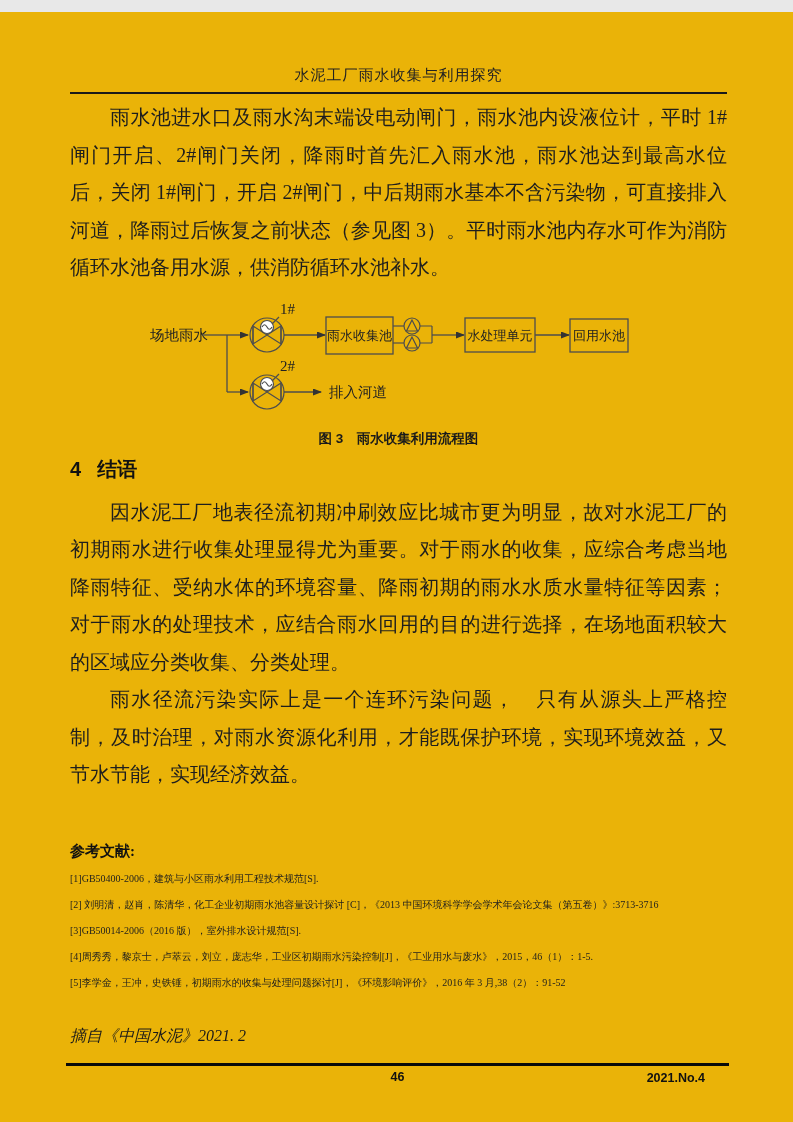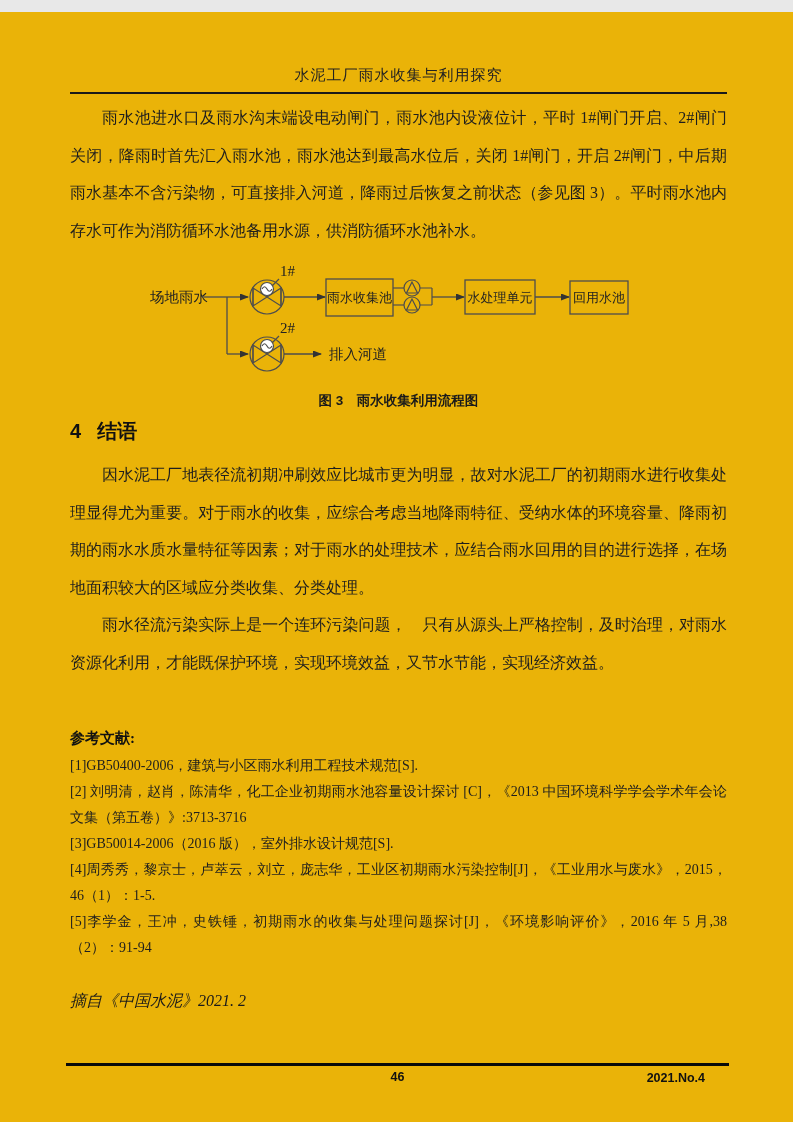--- a/index.html
+++ b/index.html
@@ -28,21 +28,21 @@
     font-size: 15px;
     letter-spacing: 1px;
     color: #222;
   }
   .header-rule {
     margin-top: 7px;
     border-bottom: 2px solid #1a1a1a;
   }
   .body-par {
     margin: 0;
-    font-size: 16px;
+    font-size: 20px;
     line-height: 37.5px;
     text-align: justify;
     text-indent: 2em;
     color: #1e1e1e;
   }
   .body-par.first {
     margin-top: 5px;
   }
   .figure-wrap {
     margin-top: 9px;
@@ -77,21 +77,21 @@
   }
   .refs-heading {
     font-family: Liberation Serif, serif;
     font-weight: bold;
     font-size: 15px;
     color: #111;
     margin-bottom: 5px;
   }
   .ref-item {
     margin: 0;
-    font-size: 14px;
+    font-size: 10px;
     line-height: 26px;
     text-align: justify;
     color: #1e1e1e;
   }
   .source-note {
     margin: 30px 0 0 0;
     font-style: italic;
     font-size: 16px;
     color: #1a1a1a;
     font-family: Liberation Serif, serif;
@@ -213,21 +213,21 @@
 
     <p class="body-par concl-p1">因水泥工厂地表径流初期冲刷效应比城市更为明显，故对水泥工厂的初期雨水进行收集处理显得尤为重要。对于雨水的收集，应综合考虑当地降雨特征、受纳水体的环境容量、降雨初期的雨水水质水量特征等因素；对于雨水的处理技术，应结合雨水回用的目的进行选择，在场地面积较大的区域应分类收集、分类处理。</p>
     <p class="body-par">雨水径流污染实际上是一个连环污染问题，　只有从源头上严格控制，及时治理，对雨水资源化利用，才能既保护环境，实现环境效益，又节水节能，实现经济效益。</p>
 
     <div class="refs-block">
       <div class="refs-heading">参考文献:</div>
       <p class="ref-item">[1]GB50400-2006，建筑与小区雨水利用工程技术规范[S].</p>
       <p class="ref-item">[2] 刘明清，赵肖，陈清华，化工企业初期雨水池容量设计探讨 [C]，《2013 中国环境科学学会学术年会论文集（第五卷）》:3713-3716</p>
       <p class="ref-item">[3]GB50014-2006（2016 版），室外排水设计规范[S].</p>
       <p class="ref-item">[4]周秀秀，黎京士，卢萃云，刘立，庞志华，工业区初期雨水污染控制[J]，《工业用水与废水》，2015，46（1）：1-5.</p>
-      <p class="ref-item">[5]李学金，王冲，史铁锤，初期雨水的收集与处理问题探讨[J]，《环境影响评价》，2016 年 5 月,38（2）：91-94</p>
+      <p class="ref-item">[5]李学金，王冲，史铁锤，初期雨水的收集与处理问题探讨[J]，《环境影响评价》，2016 年 3 月,38（2）：91-52</p>
     </div>
 
     <p class="source-note">摘自《中国水泥》2021. 2</p>
 
   </div>
 
   <div class="page-footer">
     <div class="footer-rule"></div>
     <div class="footer-row">
       <div class="footer-page-number">46</div>

